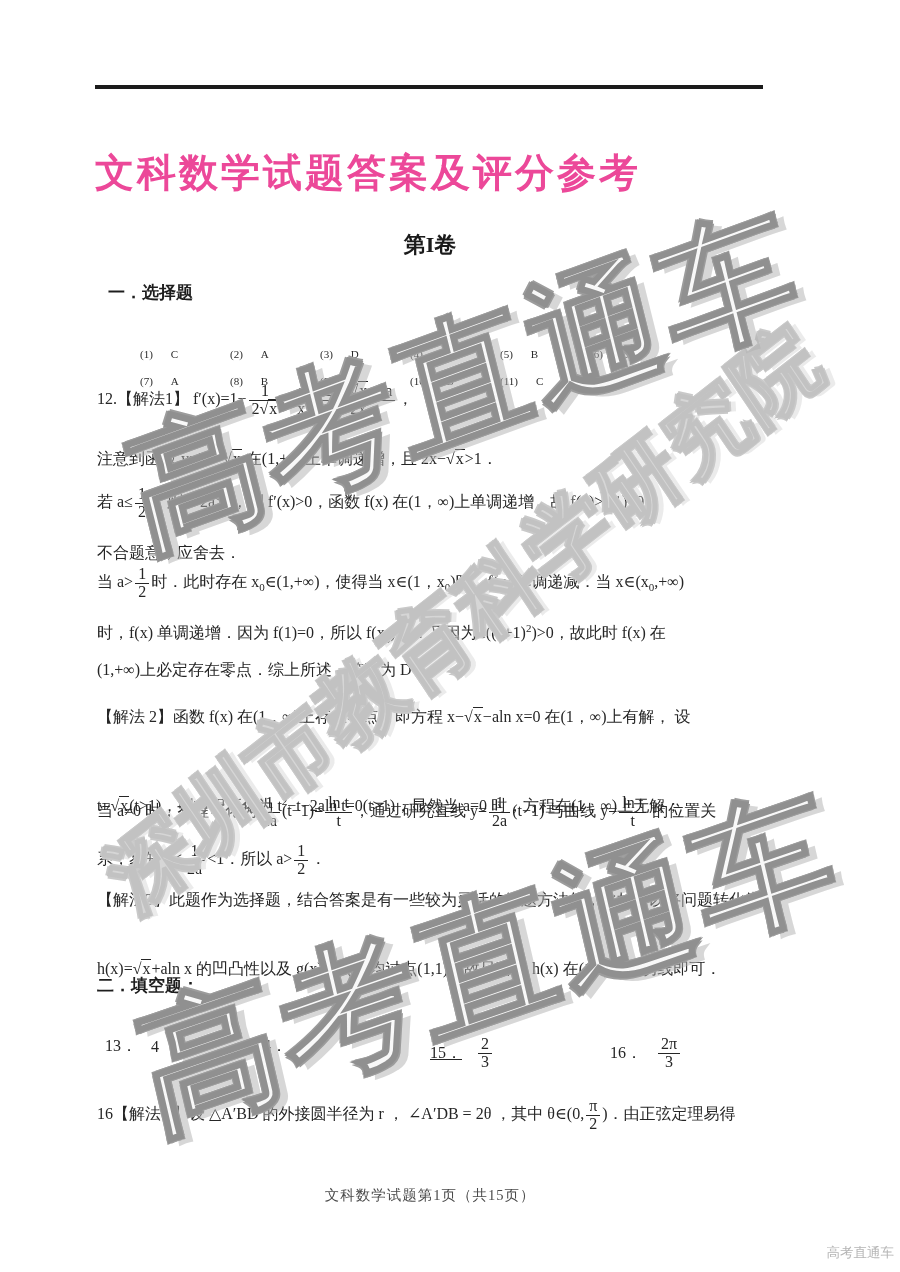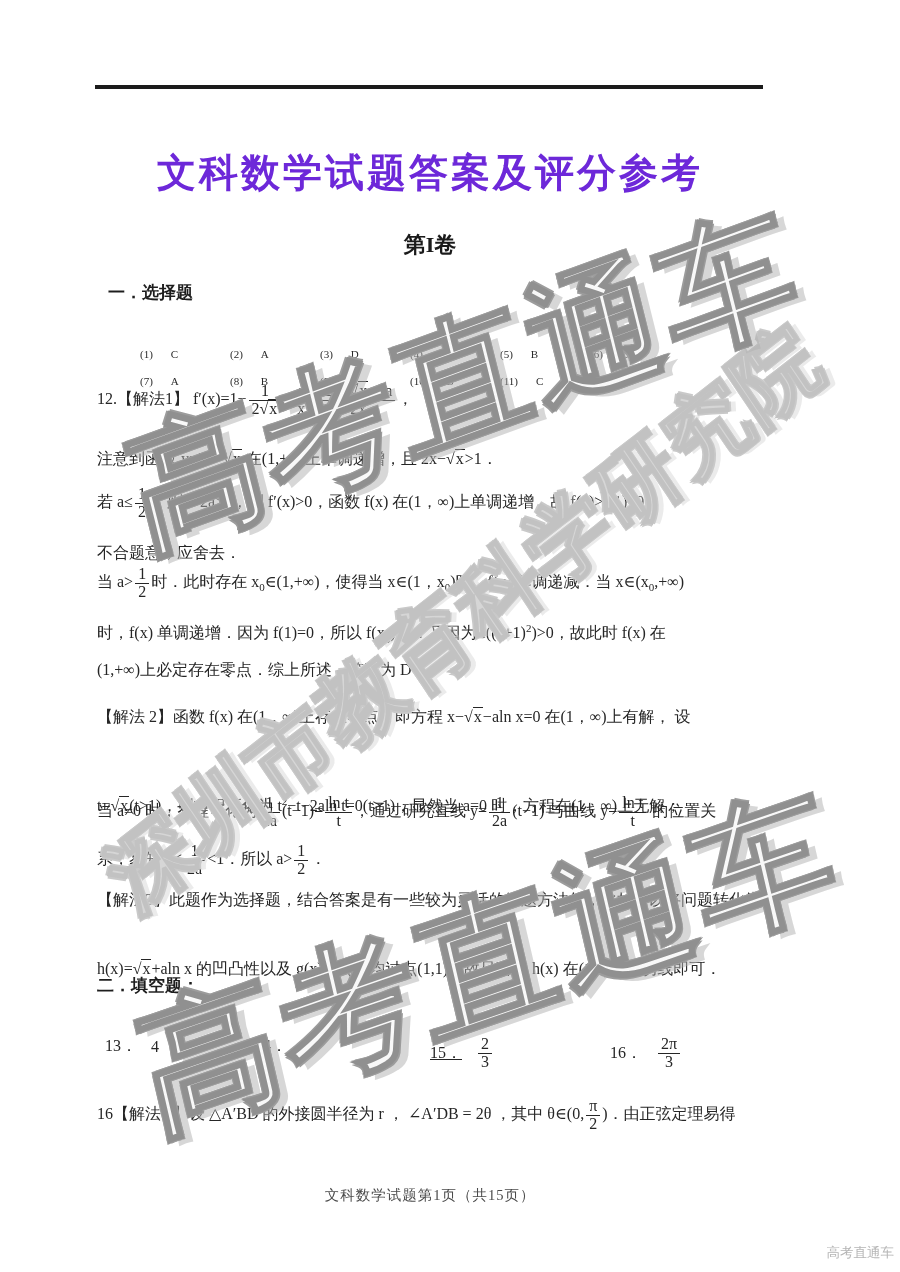--- a/index.html
+++ b/index.html
@@ -1,22 +1,22 @@
 <!DOCTYPE html>
 <html><head>
 <meta charset="utf-8">
 <style>
   html,body{margin:0;padding:0;background:#ffffff;}
   .page{position:relative;width:900px;height:1272px;background:#ffffff;overflow:hidden;
         font-family:"Liberation Serif","DejaVu Serif",serif;color:#222;}
   .top-rule{position:absolute;left:95px;top:85px;width:668px;height:4px;background:#1b1b1b;}
   .exam-title{position:absolute;left:95px;top:104px;width:670px;text-align:center;
         font-size:27px;font-weight:bold;letter-spacing:2px;color:#1e1e1e;}
-  .doc-title{position:absolute;left:95px;top:146px;width:670px;text-align:center;
-        font-size:39px;font-weight:bold;letter-spacing:3px;color:#6d28d9;}
+  .doc-title{position:absolute;left:95px;top:146px;width:670px;text-align:left;
+        font-size:39px;font-weight:bold;letter-spacing:3px;color:#ec4899;}
   .section-title{position:absolute;left:95px;top:230px;width:670px;text-align:center;
         font-size:22px;font-weight:bold;color:#1a1a1a;}
   .list-header{position:absolute;left:108px;font-size:17px;font-weight:bold;color:#1d1d1d;}
   .mc-row{position:absolute;left:140px;display:flex;font-size:11px;color:#2a2a2a;margin-top:36px;}
   .mc-item{width:90px;white-space:nowrap;}
   .mc-item .ans{margin-left:18px;}
   .ln{position:absolute;left:97px;white-space:nowrap;font-size:16px;color:#262626;}
   .frac{display:inline-flex;flex-direction:column;text-align:center;vertical-align:middle;
         line-height:1.05;margin:0 2px;}
   .frac .nu{border-bottom:1px solid currentColor;padding:0 3px;display:block;}

